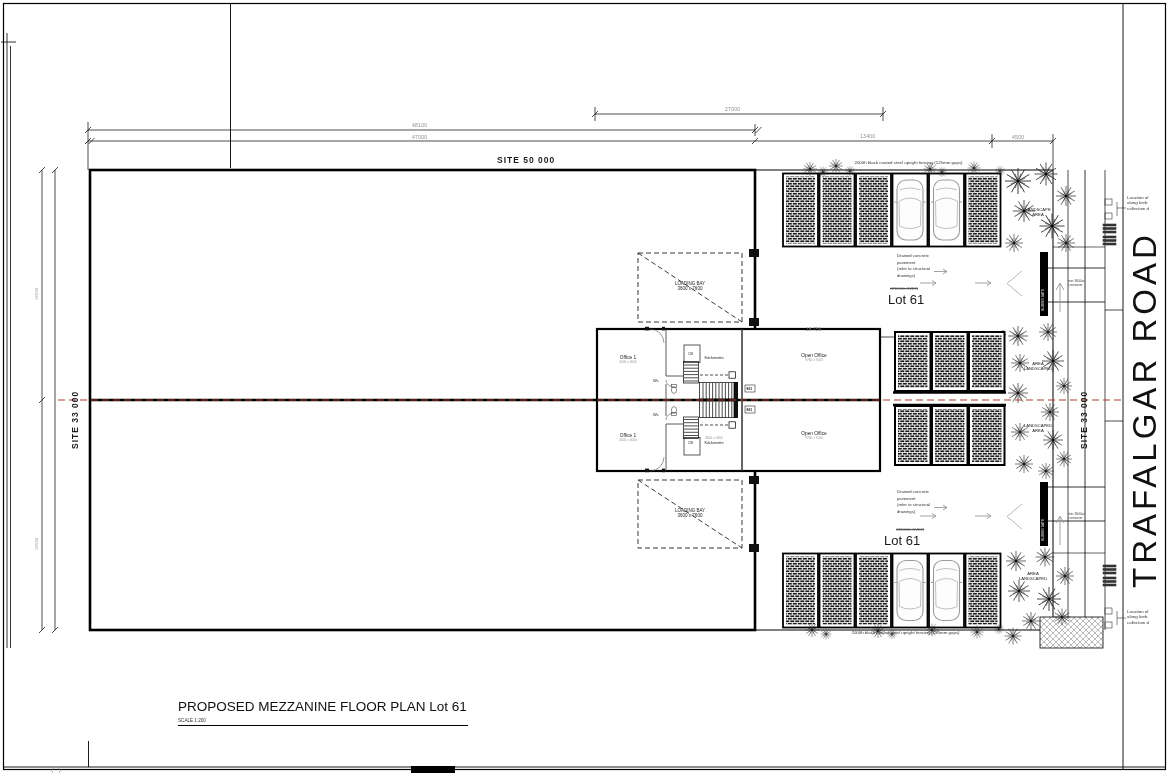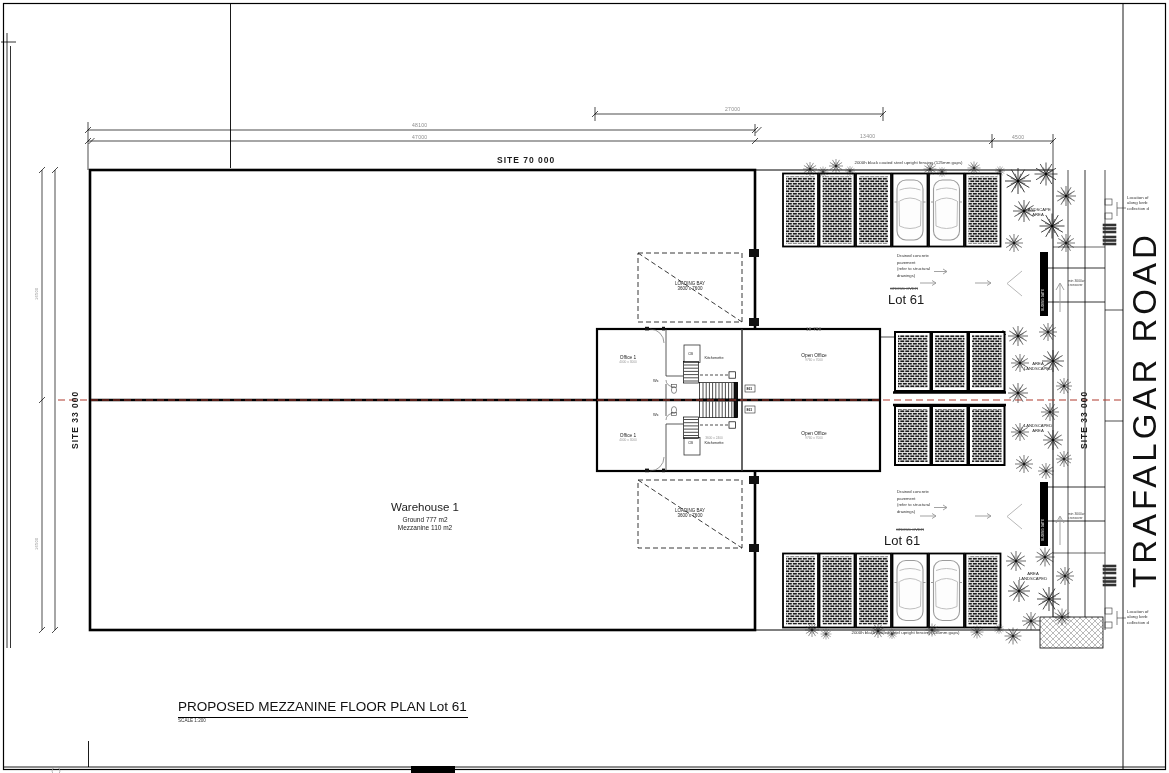--- a/index.html
+++ b/index.html
@@ -311,41 +311,36 @@
     <use href="#tree" transform="translate(878,631) scale(0.7)"></use>
     <use href="#tree" transform="translate(892,634) scale(0.5)"></use>
     <use href="#tree" transform="translate(932,630) scale(0.65)"></use>
     <use href="#tree" transform="translate(977,632) scale(0.65)"></use>
     <use href="#tree" transform="translate(999,629) scale(0.5)"></use>
   </g>
 
   <line x1="58" y1="400" x2="1123" y2="400" stroke="#b03a2e" stroke-width="1.1" stroke-dasharray="7 4"></line>
 </svg>
 
-<div class="lbl" style="left:497px;top:155px;font-size:8.5px;font-weight:700;letter-spacing:1px;">SITE   70 000</div>
+<div class="lbl" style="left:497px;top:155px;font-size:8.5px;font-weight:700;letter-spacing:1px;">SITE   50 000</div>
 
 <div class="lbl rot" style="left:70px;top:449px;font-size:8.5px;font-weight:700;letter-spacing:1px;">SITE   33 000</div>
 <div class="lbl rot" style="left:1079px;top:449px;font-size:8.5px;font-weight:700;letter-spacing:1px;">SITE   33 000</div>
 
 <div class="lbl rot" style="left:1125px;top:588px;font-size:33px;letter-spacing:4px;color:#111;">TRAFALGAR ROAD</div>
 
 <div class="lbl dim" style="left:725px;top:106px;">27000</div>
 <div class="lbl dim" style="left:412px;top:122px;">48100</div>
 <div class="lbl dim" style="left:412px;top:134px;">47000</div>
 <div class="lbl dim" style="left:860px;top:133px;">13400</div>
 <div class="lbl dim" style="left:1012px;top:134px;">4500</div>
 <div class="lbl dim" style="left:806px;top:327px;font-size:4.5px;">18 750</div>
 <div class="lbl dim rot" style="left:35px;top:300px;font-size:4px;">16500</div>
 <div class="lbl dim rot" style="left:35px;top:550px;font-size:4px;">16500</div>
 
-<div class="lbl ctr" style="left:350px;top:501px;width:150px;">
-  <div style="font-size:11.5px;color:#222;">Warehouse 1</div>
-  <div style="font-size:6.5px;margin-top:1px;">Ground 777 m2</div>
-  <div style="font-size:6.5px;">Mezzanine 110 m2</div>
-</div>
 
 <div class="lbl ctr" style="left:640px;top:281px;width:100px;">
   <div style="font-size:4.5px;">LOADING BAY</div>
   <div style="font-size:4.5px;">3600 x 7600</div>
 </div>
 <div class="lbl ctr" style="left:640px;top:508px;width:100px;">
   <div style="font-size:4.5px;">LOADING BAY</div>
   <div style="font-size:4.5px;">3600 x 7600</div>
 </div>
 
@@ -433,16 +428,16 @@
 </div>
 <div class="lbl" style="left:1127px;top:609px;font-size:4.4px;color:#333;">
   <div>Location of</div>
   <div>along kerb</div>
   <div>collection d</div>
 </div>
 
 <div class="lbl rot" style="left:1041.5px;top:311px;font-size:3.2px;color:#fff;">SLIDING GATE</div>
 <div class="lbl rot" style="left:1041.5px;top:541px;font-size:3.2px;color:#fff;">SLIDING GATE</div>
 
-<div class="lbl" style="left:178px;top:699px;width:290px;font-size:13.5px;color:#111;border-bottom:1px solid #000;padding-bottom:2px;">PROPOSED MEZZANINE FLOOR PLAN Lot 61</div>
+<div class="lbl" style="left:178px;top:699px;width:290px;font-size:13.5px;color:#111;border-bottom:1px solid #000;padding-bottom:10px;">PROPOSED MEZZANINE FLOOR PLAN Lot 61</div>
 <div class="lbl" style="left:178px;top:718px;font-size:4.6px;color:#333;">SCALE 1:200</div>
 
 </div>
 
 </body></html>

